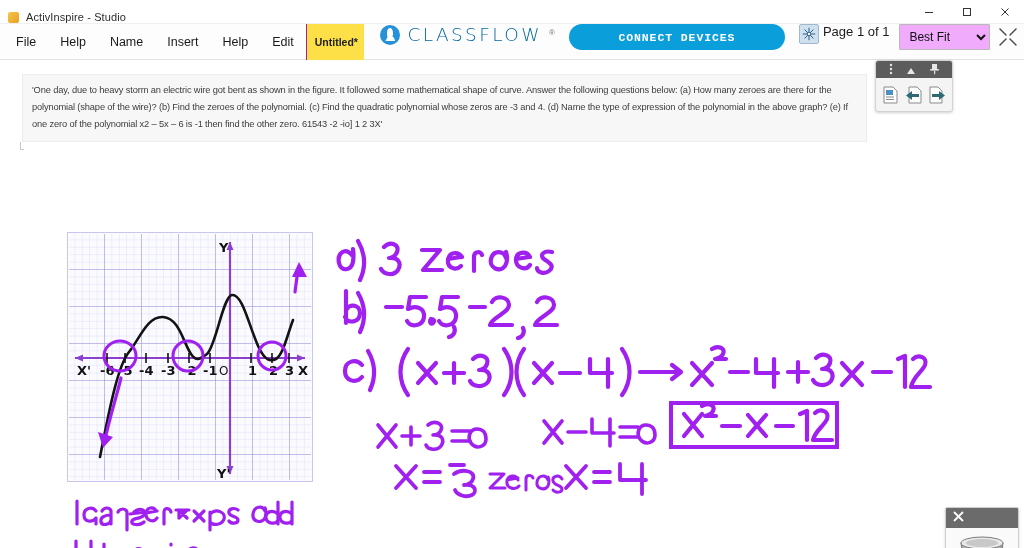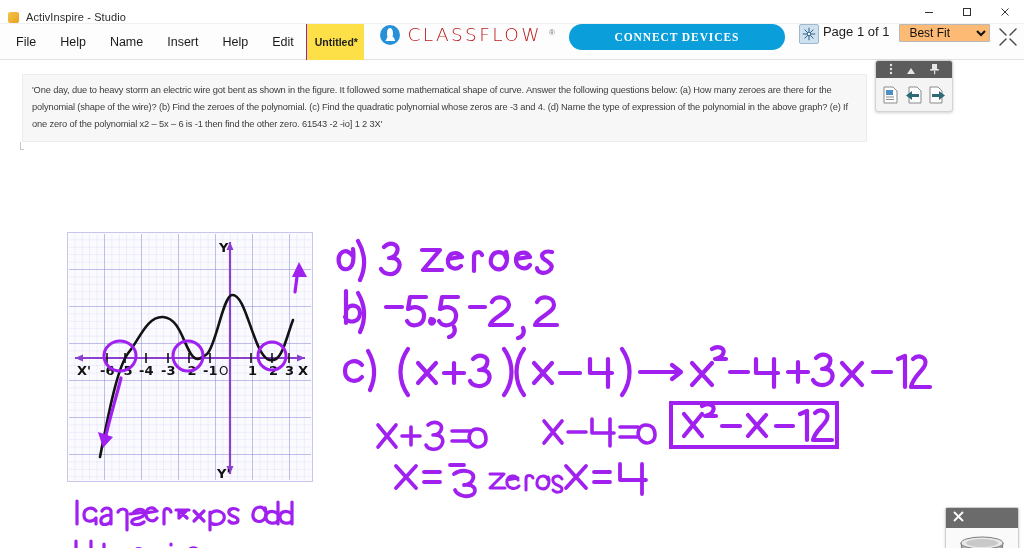--- a/index.html
+++ b/index.html
@@ -56,40 +56,40 @@
     content:""; position:absolute; left:50%; top:3px; transform:translateX(-50%);
     width:6px; height:10px; background:#fff;
     border-radius:50% 50% 40% 40%;
   }
   .brand-mark:before{
     content:""; position:absolute; left:50%; bottom:3.5px; transform:translateX(-50%);
     width:10px;height:4px;background:#fff;
     clip-path:polygon(0 100%, 20% 0, 80% 0, 100% 100%);
   }
   .brand-text{
-    font-size:18.5px; letter-spacing:2.4px; color:#b91c1c; font-weight:300;
+    font-size:18.5px; letter-spacing:2.4px; color:#0369a1; font-weight:300;
     font-family:"DejaVu Sans", sans-serif;
   }
   .brand-tm{ font-size:8px; color:#777; align-self:flex-start; margin-top:4px;}
 
   .connect-btn{
     background:#0a9edb; color:#ffffff; border:none; border-radius:18px;
     height:26px; min-width:216px; font-size:11.5px; font-weight:bold;
     letter-spacing:.9px; margin-left:14px; cursor:pointer;
-    font-family:Liberation Serif, serif;
+    font-family:Liberation Mono, monospace;
   }
   .flow-icon{
     width:20px;height:20px;margin-left:14px;border:1px solid #9fb8cd;
     background:#cfe0ef; border-radius:2px; position:relative; flex:none;
   }
   .flow-icon .fsvg{ position:absolute; inset:1px; }
   .page-label{ font-size:13px; color:#1c1c1c; margin-left:4px; white-space:nowrap;}
   .zoom-select{
-    margin-left:10px; height:18px; width:164px; font-size:12px;
-    border:1px solid #b9b9b9; background:#fdba74; color:#111;
+    margin-left:10px; height:26px; width:164px; font-size:12px;
+    border:1px solid #b9b9b9; background:#f0abfc; color:#111;
     font-family:"Liberation Sans", sans-serif; padding-left:5px;
     border-radius:1px;
   }
   .collapse-btn{
     width:26px;height:26px;margin:0 6px 0 8px; display:flex;align-items:center;
     justify-content:center; cursor:pointer;
   }
 
   
   .canvas{ position:absolute; left:0; top:60px; width:1024px; height:488px; background:#fff;}

